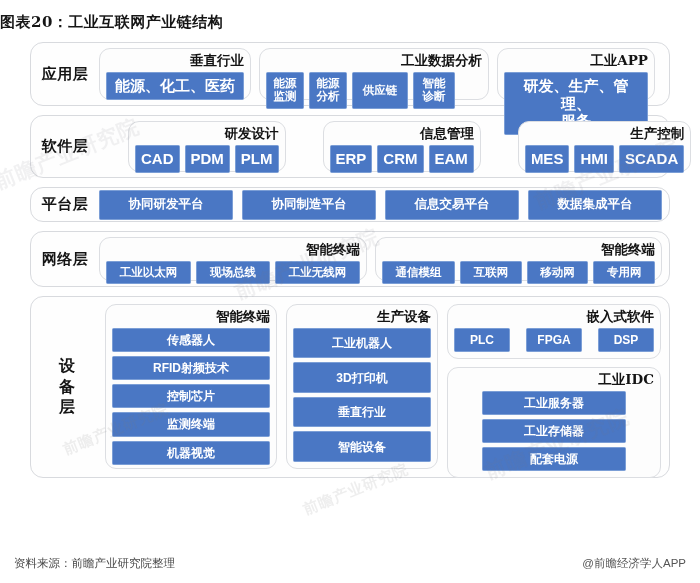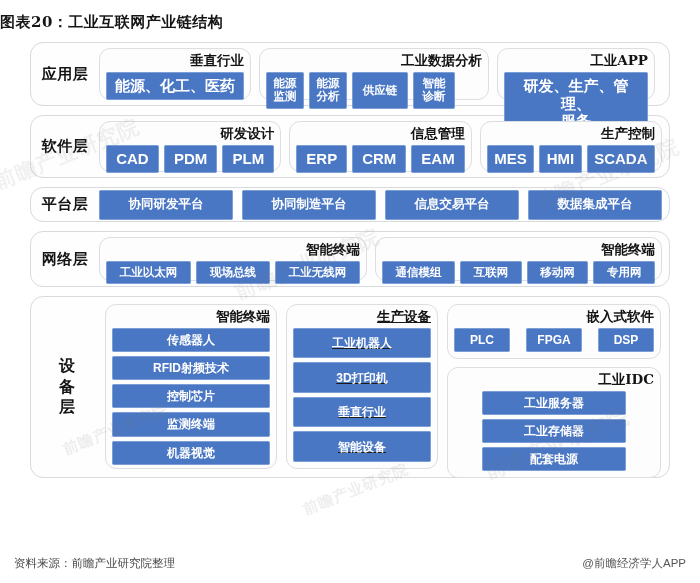--- a/index.html
+++ b/index.html
@@ -121,34 +121,34 @@
   }
   .chip.lg{font-size:15px;}
 
   
   .layer-app{height:64px;}
   .layer-app .group.vert{flex:0 0 152px;}
   .layer-app .group.data{flex:0 0 230px;}
   .layer-app .group.app{flex:0 0 158px;}
 
   .layer-soft{height:63px;}
-  .layer-soft .group{flex:1 1 0;}
+  .layer-soft .group{flex:1 1 0;margin-left:29px;}
 
   .layer-plat{height:35px;}
   .layer-plat .layer-body{align-items:center;gap:9px;padding-top:0;padding-bottom:0;}
   .layer-plat .chip{height:30px;flex:1 1 0;font-size:12.5px;}
 
   .layer-net{height:56px;}
   .layer-net .group.n1{flex:0 0 268px;}
   .layer-net .group.n2{flex:1 1 auto;}
 
   .layer-dev{height:182px;margin-bottom:0;}
   .layer-dev .layer-body{padding:7px 8px 8px 0;gap:9px;}
   .layer-dev .group.d1{flex:0 0 172px;}
-  .layer-dev .group.d2{flex:0 0 152px;text-decoration:underline;}
+  .layer-dev .group.d2{flex:0 0 152px;}
   .layer-dev .col3{flex:1 1 auto;display:flex;flex-direction:column;gap:8px;}
   .layer-dev .col3 .group.emb{flex:0 0 46px;}
   .layer-dev .col3 .group.idc{flex:1 1 auto;}
   .layer-dev .chip{font-size:12px;}
   .layer-dev .group.emb .chip{font-size:12px;flex:1 1 0;}
   .layer-dev .group.emb .group-row{gap:16px;}
 
   
   .footer{
     position:absolute;

